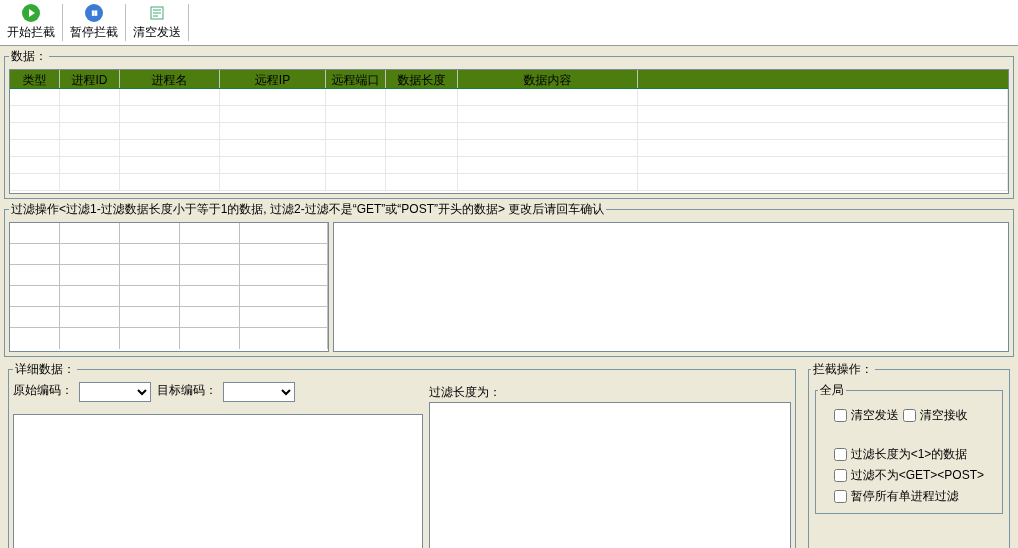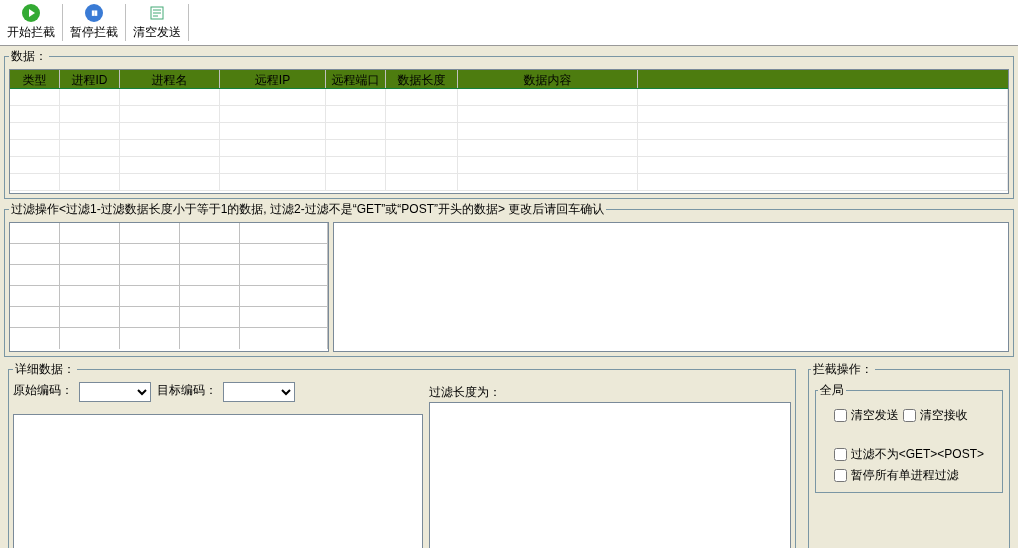--- a/index.html
+++ b/index.html
@@ -371,20 +371,24 @@
       <legend>全局</legend>
       <div class="chk-line">
         <input type="checkbox" style="">
         <span>清空发送</span>
         <input type="checkbox" style="">
         <span>清空接收</span>
       </div>
       <div style="height:14px"></div>
       <div class="chk-line">
         <input type="checkbox" style="">
+        <span>过滤长度为&lt;1&gt;的数据</span>
+      </div>
+      <div class="chk-line">
+        <input type="checkbox" style="">
         <span>过滤不为&lt;GET&gt;&lt;POST&gt;</span>
       </div>
       <div class="chk-line">
         <input type="checkbox" style="">
         <span>暂停所有单进程过滤</span>
       </div>
     </fieldset>
   </fieldset>
 </div>
 

